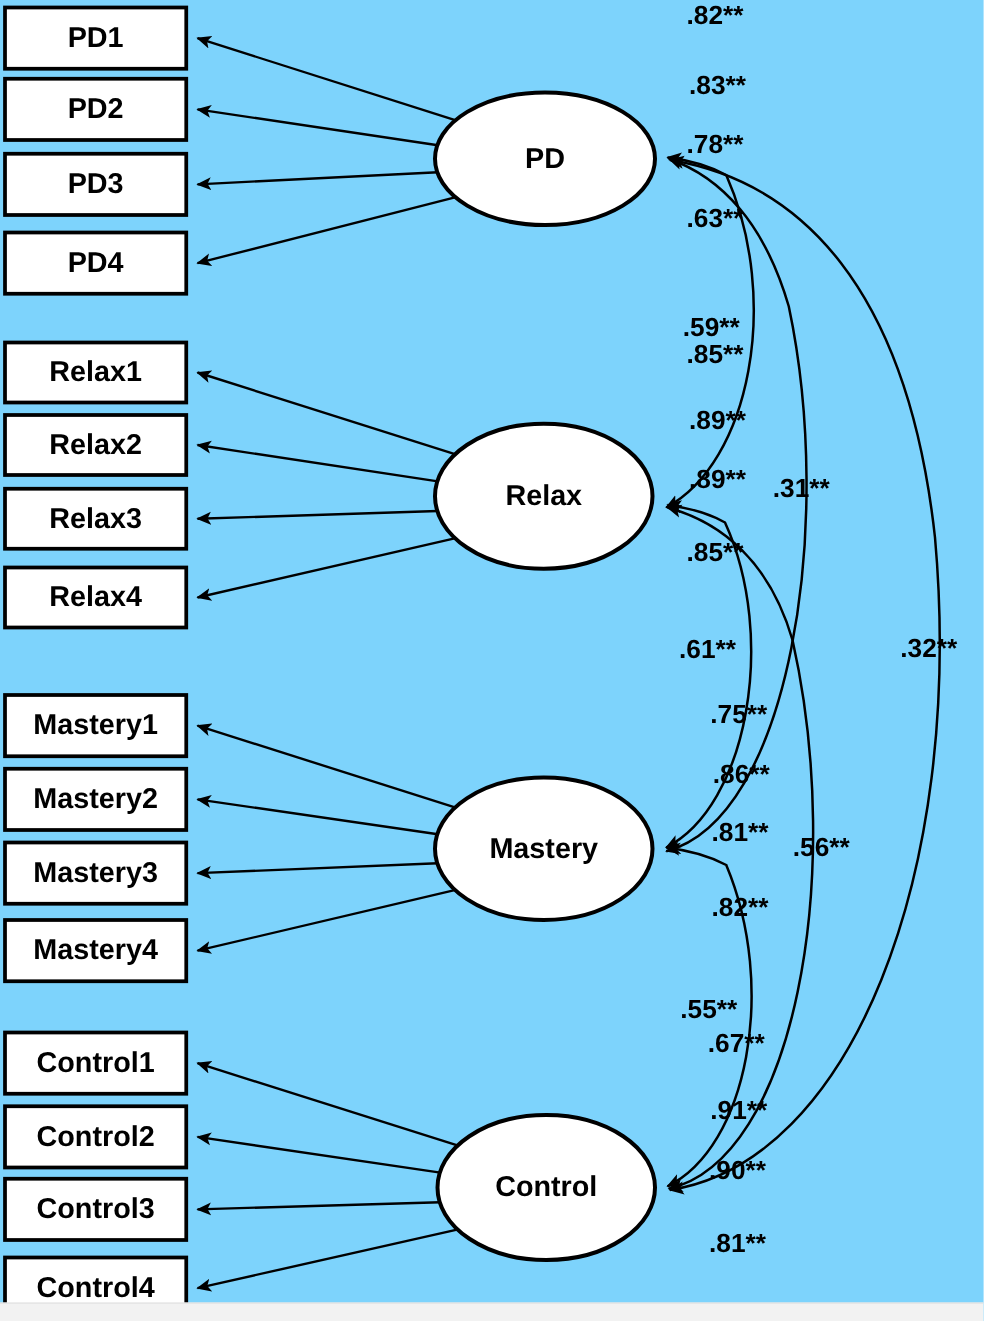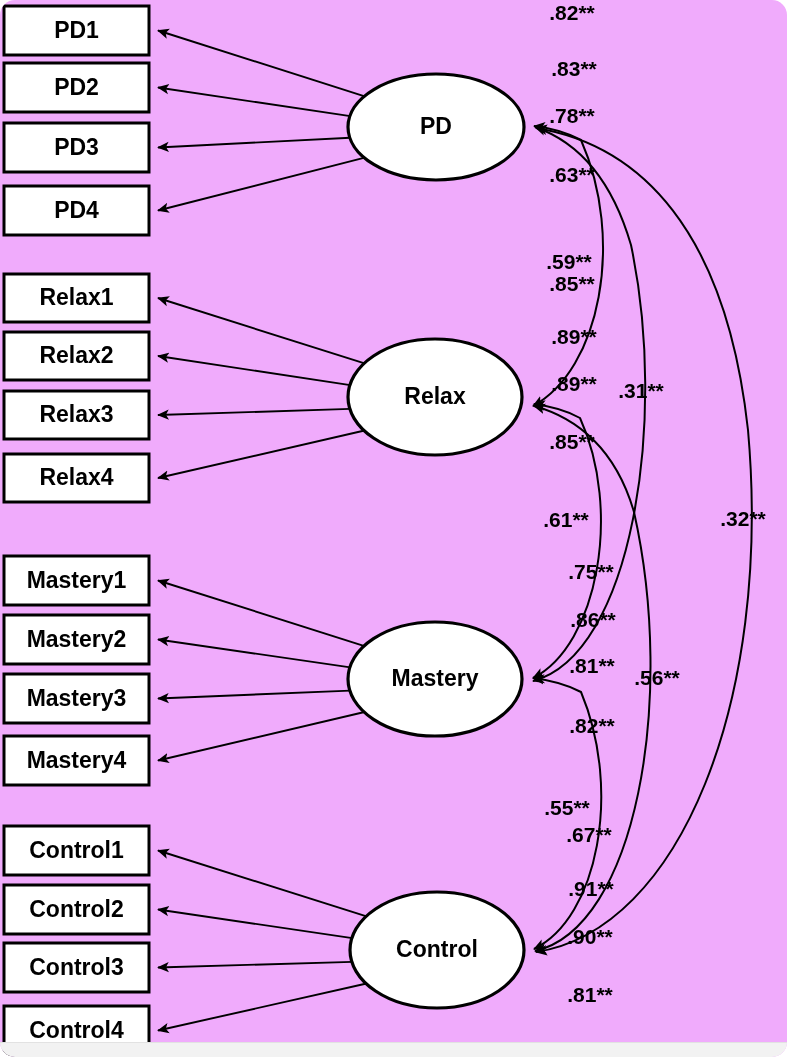--- a/index.html
+++ b/index.html
@@ -4,24 +4,23 @@
 <style>
   html, body {
     margin: 0;
     padding: 0;
     background: #ffffff;
   }
   #page {
     position: relative;
     width: 787px;
     height: 1057px;
-    background: #f0abfc;
+    background: #7dd3fc;
     overflow: hidden;
     font-family: "Liberation Sans", sans-serif;
-    border-radius: 15px;
   }
   #diagram { display: block; }
   .ind-box {
     fill: #ffffff;
     stroke: #000000;
     stroke-width: 3;
   }
   .ind-label {
     font-family: "Liberation Sans", sans-serif;
     font-size: 23px;

